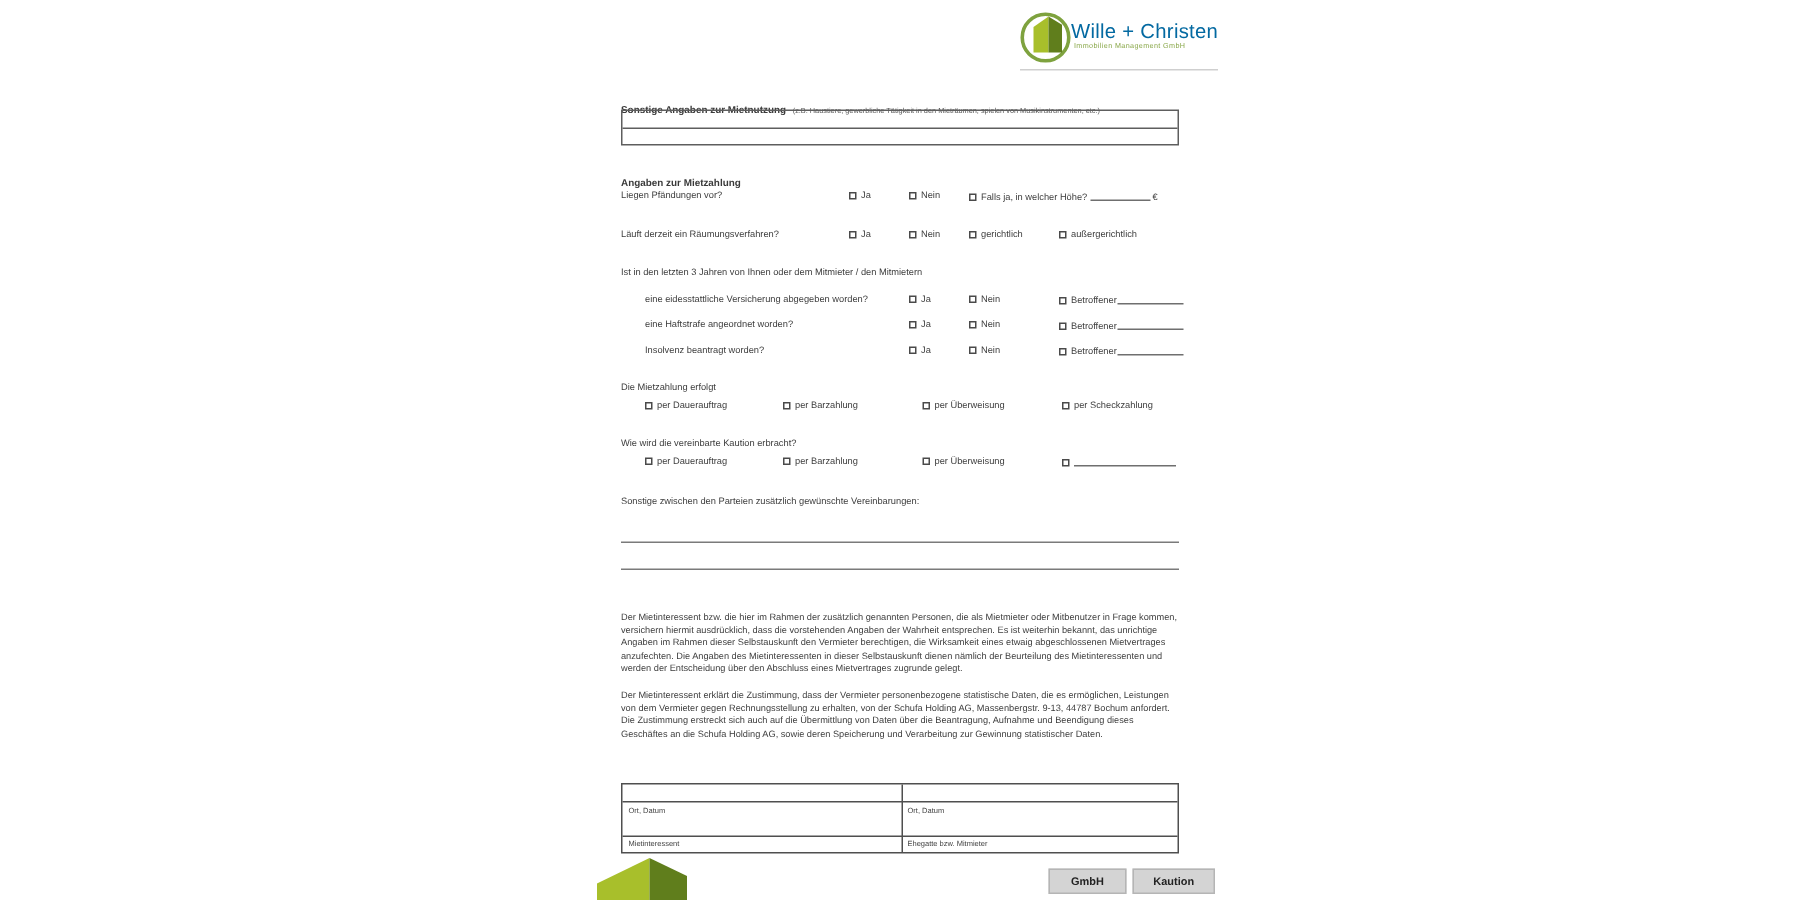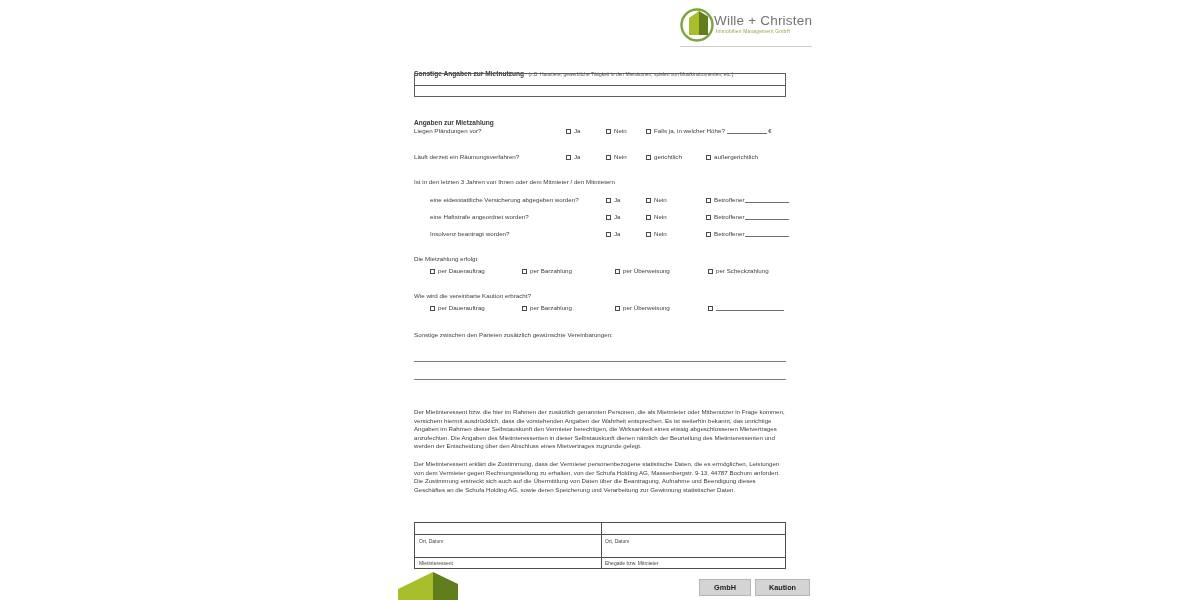--- a/index.html
+++ b/index.html
@@ -1,20 +1,20 @@
 <!DOCTYPE html>
 <html><head>
 <meta charset="utf-8">
 <style>
   html,body{margin:0;padding:0;background:#ffffff;}
   .canvas{position:relative;width:1200px;height:600px;background:#ffffff;overflow:hidden;
           font-family:"Liberation Sans",sans-serif;color:#3d3d3d;}
   
   .logo-icon{position:absolute;left:679px;top:4px;}
-  .brand{position:absolute;left:714px;top:13px;font-size:13.5px;color:#737373;letter-spacing:.2px;}
+  .brand{position:absolute;left:714px;top:13px;font-size:13.5px;color:#0369a1;letter-spacing:.2px;}
   .brand-sub{position:absolute;left:716px;top:29px;font-size:4.8px;color:#8aa84a;letter-spacing:.25px;}
   .logo-rule{position:absolute;left:680px;top:46px;width:132px;height:1px;background:#cfcfcf;}
   
   .ct{position:absolute;left:414px;width:372px;}
   .sec-title{font-size:6.6px;font-weight:bold;color:#3a3a3a;}
   .note{font-size:4.9px;font-weight:normal;color:#555;}
   .row{position:absolute;left:414px;width:372px;height:9px;font-size:6.2px;}
   .row .lbl{position:absolute;left:0;top:0;white-space:nowrap;}
   .row .lbl.ind{left:16px;}
   .opt{position:absolute;top:0;white-space:nowrap;cursor:default;}

